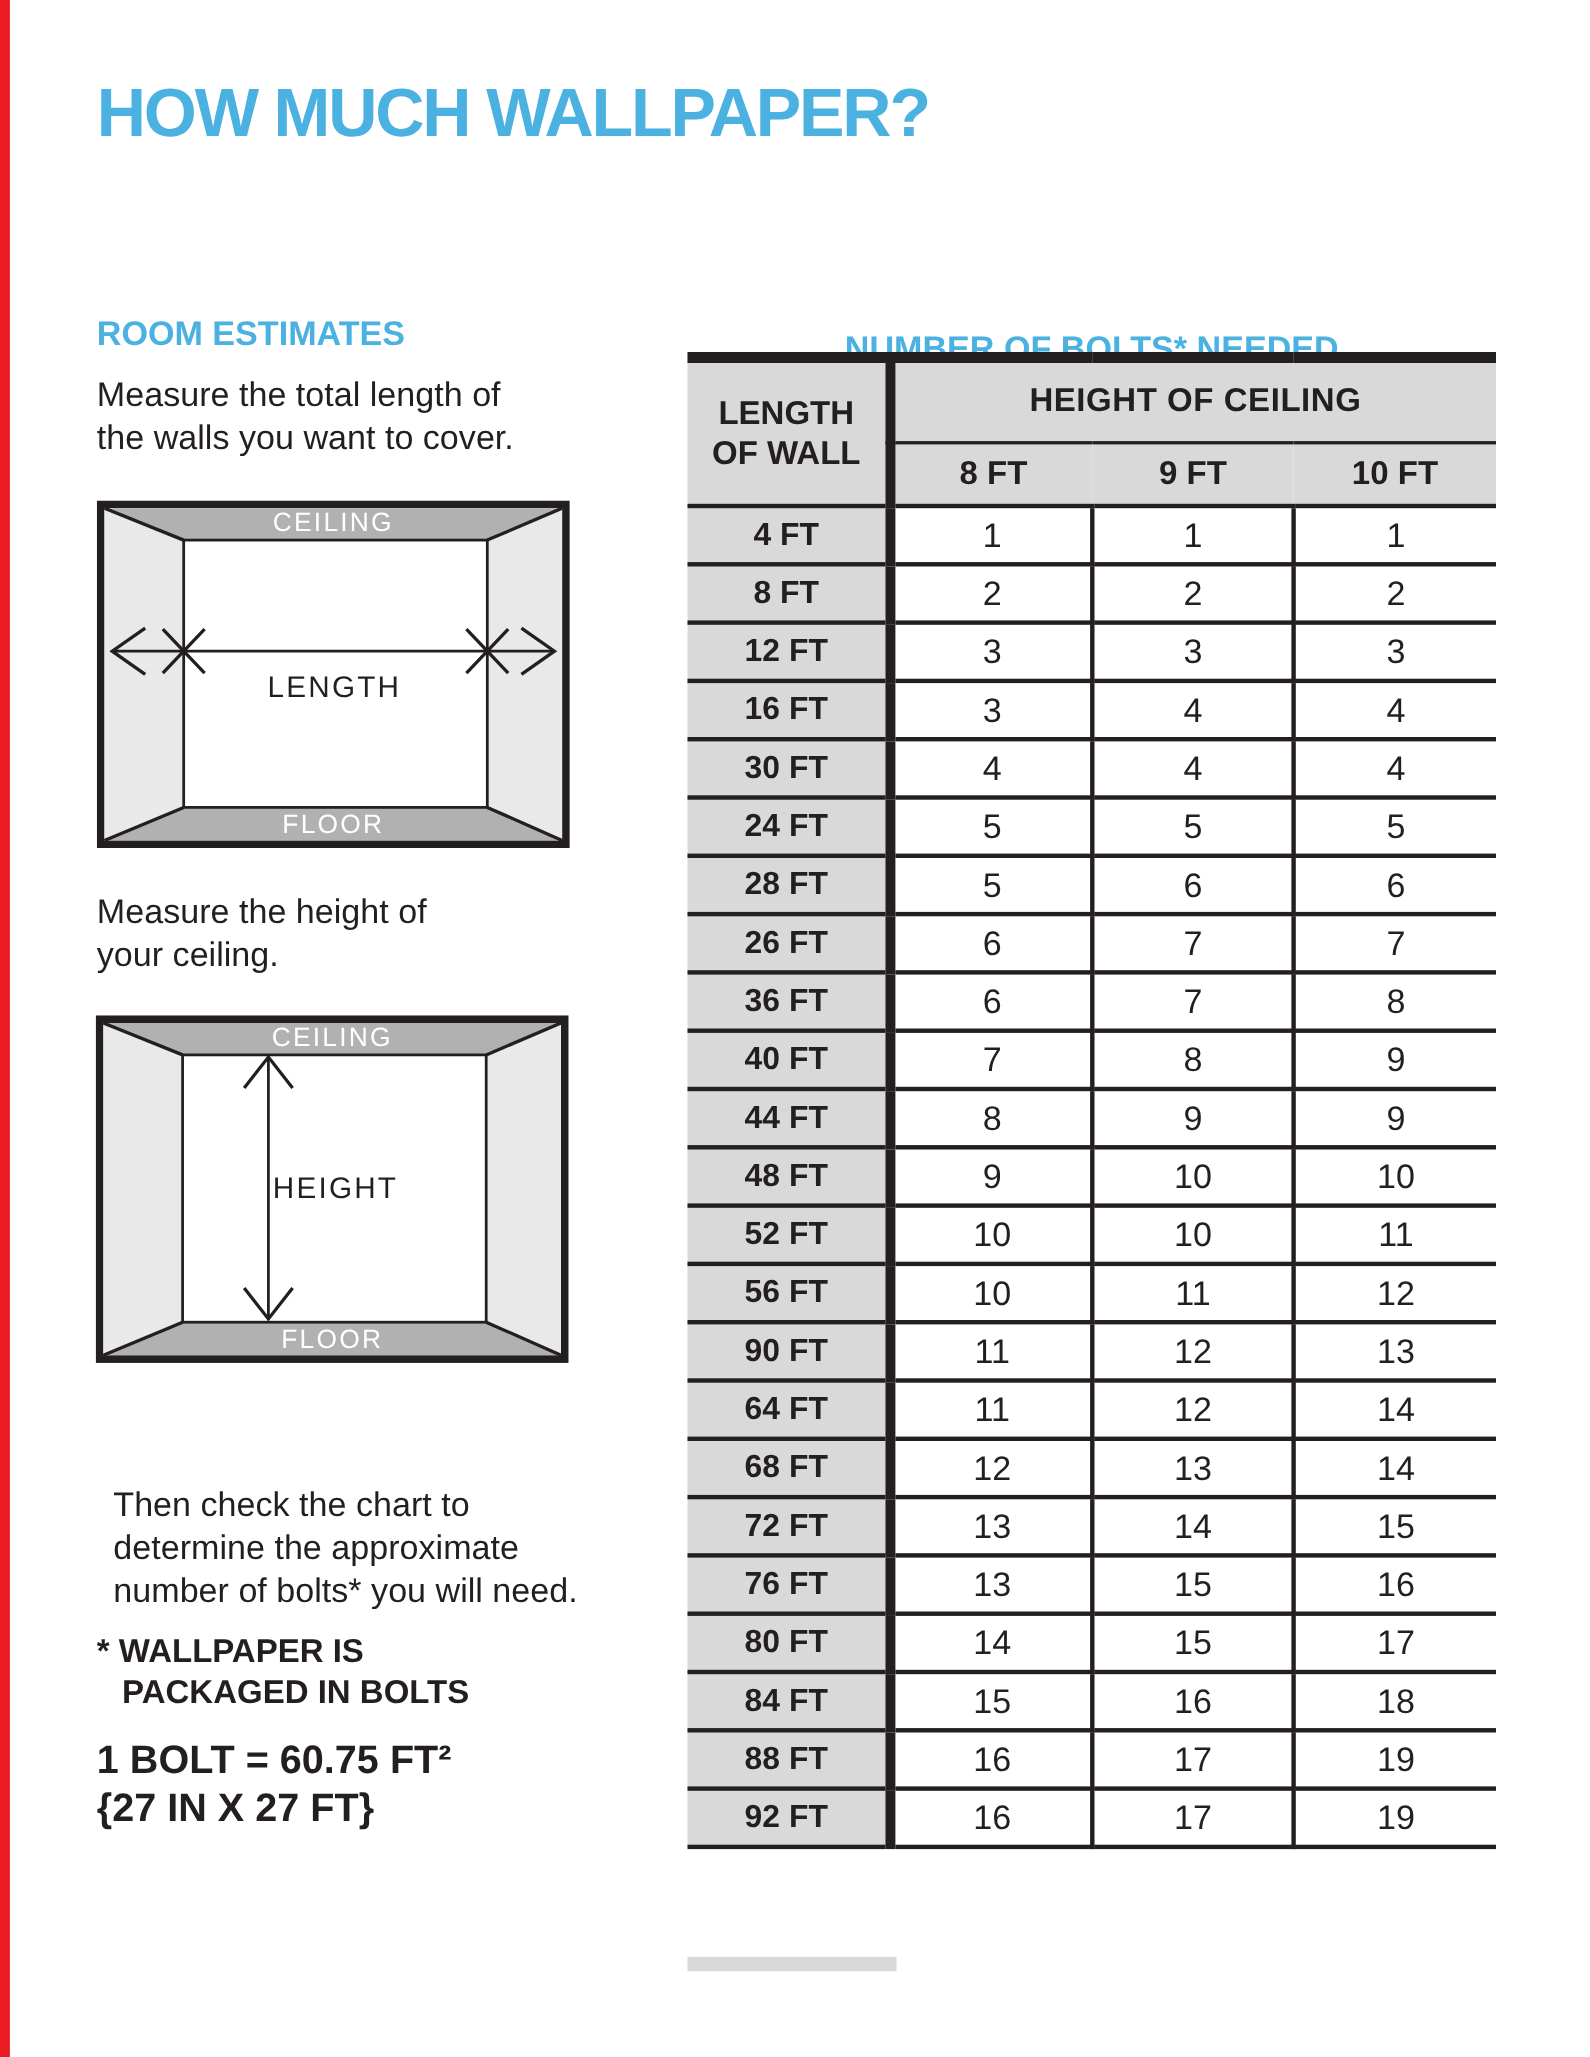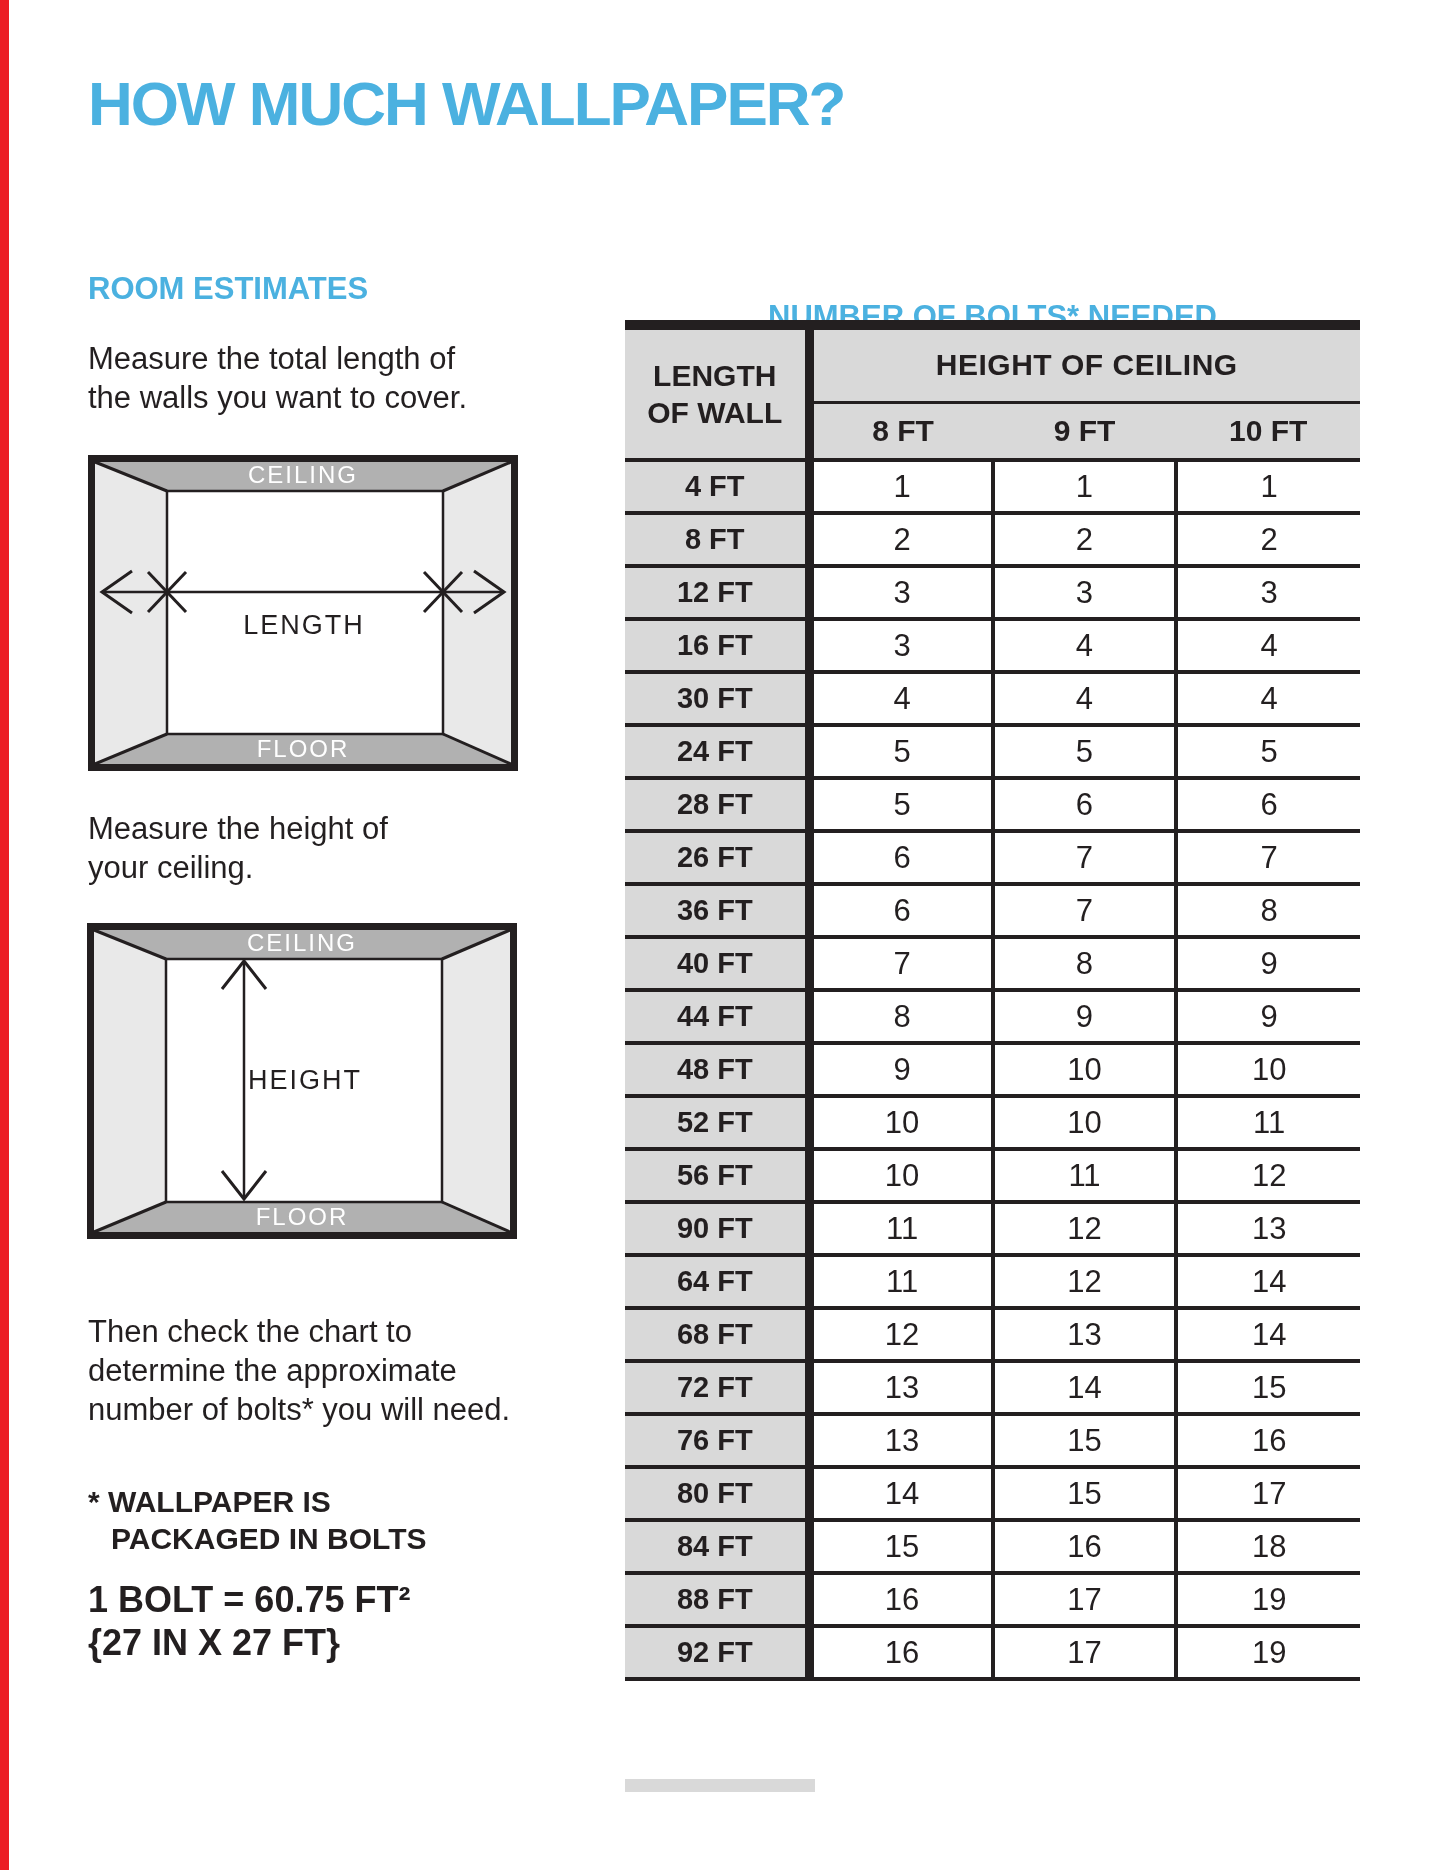--- a/index.html
+++ b/index.html
@@ -10,29 +10,29 @@
     font-family:"Liberation Sans", sans-serif; color:var(--ink);
   }
   .stripe { position:absolute; left:0; top:0; width:9px; height:1870px; background:#ec1c24; }
   .page-title {
     position:absolute; left:88px; top:68px; font-size:62px; font-weight:bold;
     letter-spacing:-2px; color:var(--accent); line-height:1.15; white-space:nowrap;
   }
   .section-heading {
     position:absolute; font-size:31px; font-weight:bold; color:var(--accent); letter-spacing:0;
   }
-  .h-room { left:88px; top:271px; }
+  .h-room { left:88px; top:286px; }
   .h-bolts { left:625px; top:271px; width:735px; text-align:center;margin-top:28px; }
   .para {
     position:absolute; left:88px; font-size:31px; line-height:39px; color:var(--ink);
     white-space:pre-line;
   }
   .p1 { top:339px; }
   .p2 { top:809px; }
-  .p3 { top:1312px; }
+  .p3 { top:1348px;margin-left:15px; }
   .footnote {
     position:absolute; left:88px; top:1483px; font-size:30px; font-weight:bold; line-height:37px;
   }
   .footnote .indent { padding-left:23px; }
   .boltinfo {
     position:absolute; left:88px; top:1578px; font-size:36px; font-weight:bold; line-height:43px;
     white-space:pre-line;
   }
   .diagram { position:absolute; }
   .d1 { left:88px; top:455px; }

